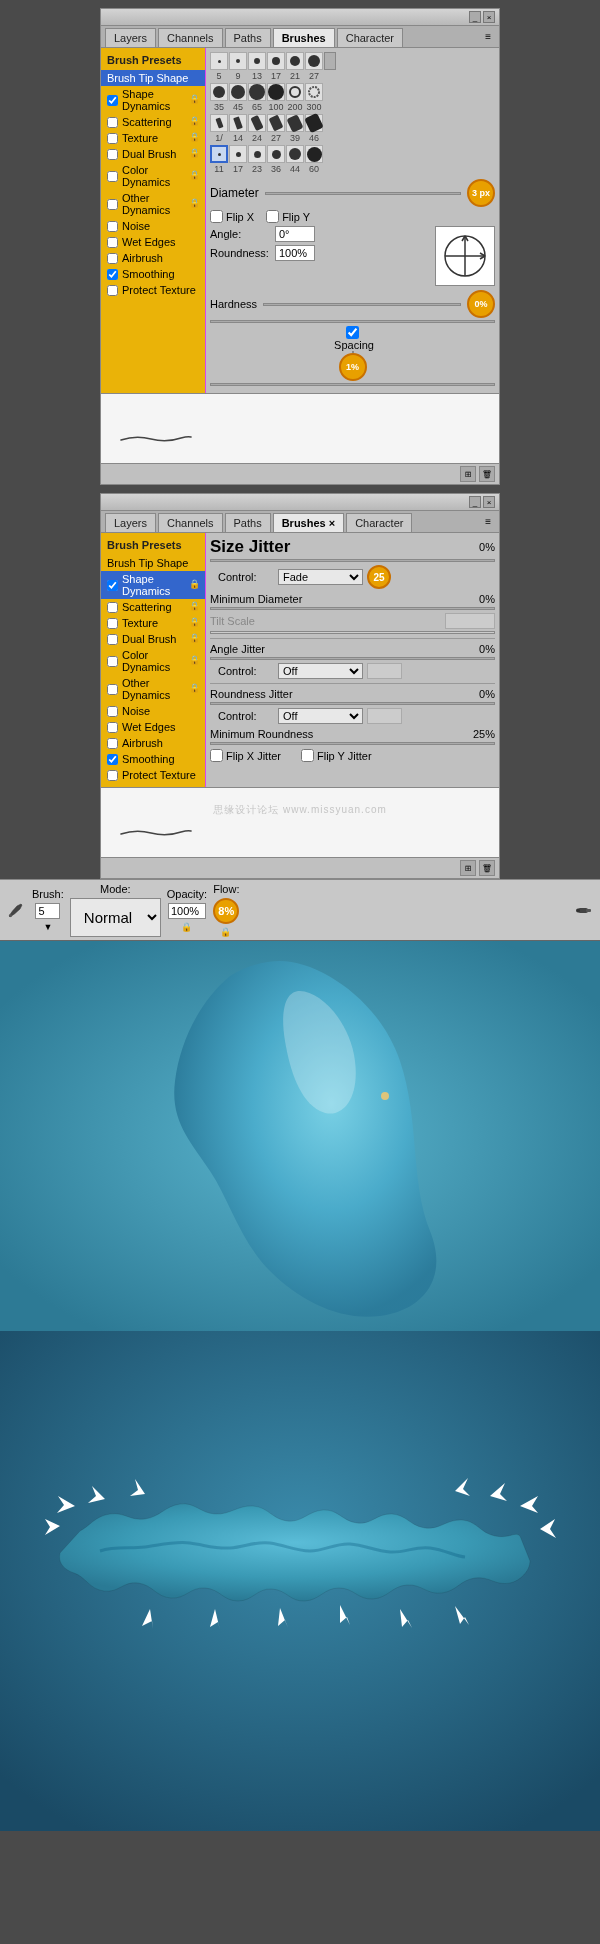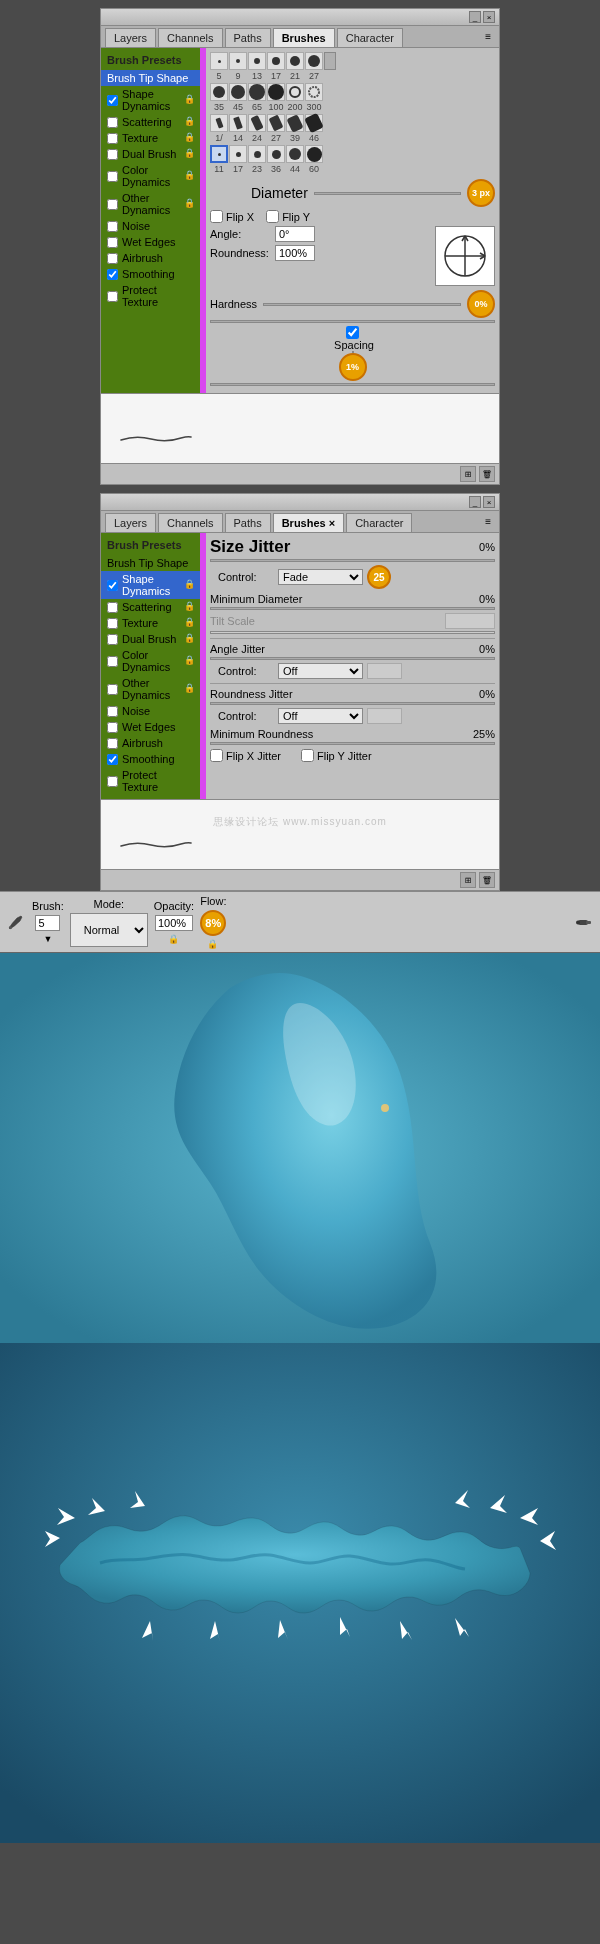--- a/index.html
+++ b/index.html
@@ -71,22 +71,22 @@
 
     
     .panel-content {
       display: flex;
       background: #c0c0c0;
     }
 
     
     .sidebar {
       width: 105px;
-      background: #4d7c0f;
-      border-right: 6px solid #d946ef;
+      background: #eab308;
+      border-right: 1px solid #d946ef;
       padding: 4px 0;
     }
     .sidebar-header {
       padding: 2px 6px 4px;
       font-weight: bold;
       font-size: 11px;
       color: #222;
     }
     .sidebar-item {
       display: flex;
@@ -473,21 +473,21 @@
             <div style="width:18px;text-align:center;">17</div>
             <div style="width:18px;text-align:center;">23</div>
             <div style="width:18px;text-align:center;">36</div>
             <div style="width:18px;text-align:center;">44</div>
             <div style="width:18px;text-align:center;">60</div>
           </div>
         </div>
       </div>
 
       <div style="display:flex; align-items:center; margin-bottom:3px;">
-        <span style="font-size:14px;margin-left:41px;">Diameter</span>
+        <span style="font-size:12px;">Diameter</span>
         <div style="flex:1; height:3px; background:#aaa; border:1px solid #888; margin: 0 6px;"></div>
         <div class="orange-circle">
           <span style="font-size:9px;">3 px</span>
         </div>
       </div>
 
       <div style="display:flex; gap:12px; margin-bottom:3px;">
         <div style="display:flex;align-items:center;gap:3px;">
           <input type="checkbox" style="">
           <span>Flip X</span>
@@ -741,21 +741,21 @@
       <circle cx="3.5" cy="14.5" r="1.5" fill="#555"></circle>
     </svg>
   </div>
   <div class="toolbar-item">
     <span>Brush:</span>
     <input type="text" value="5" style="width: 25px; font-size: 11px; border: 1px solid rgb(136, 136, 136); padding: 1px 2px;">
     <span style="font-size:9px;cursor:pointer;">▼</span>
   </div>
   <div class="toolbar-item">
     <span>Mode:</span>
-    <select style="font-size:11px;border:1px solid #888;background:#e8e8e8;padding:9px;">
+    <select style="font-size:15px;border:1px solid #888;background:#e8e8e8;padding:9px;">
       <option>Normal</option>
       <option>Multiply</option>
       <option>Screen</option>
     </select>
   </div>
   <div class="toolbar-item">
     <span>Opacity:</span>
     <input type="text" value="100%" style="width: 38px; font-size: 11px; border: 1px solid rgb(136, 136, 136); padding: 1px 2px;">
     <span style="font-size:9px;">🔒</span>
   </div>

